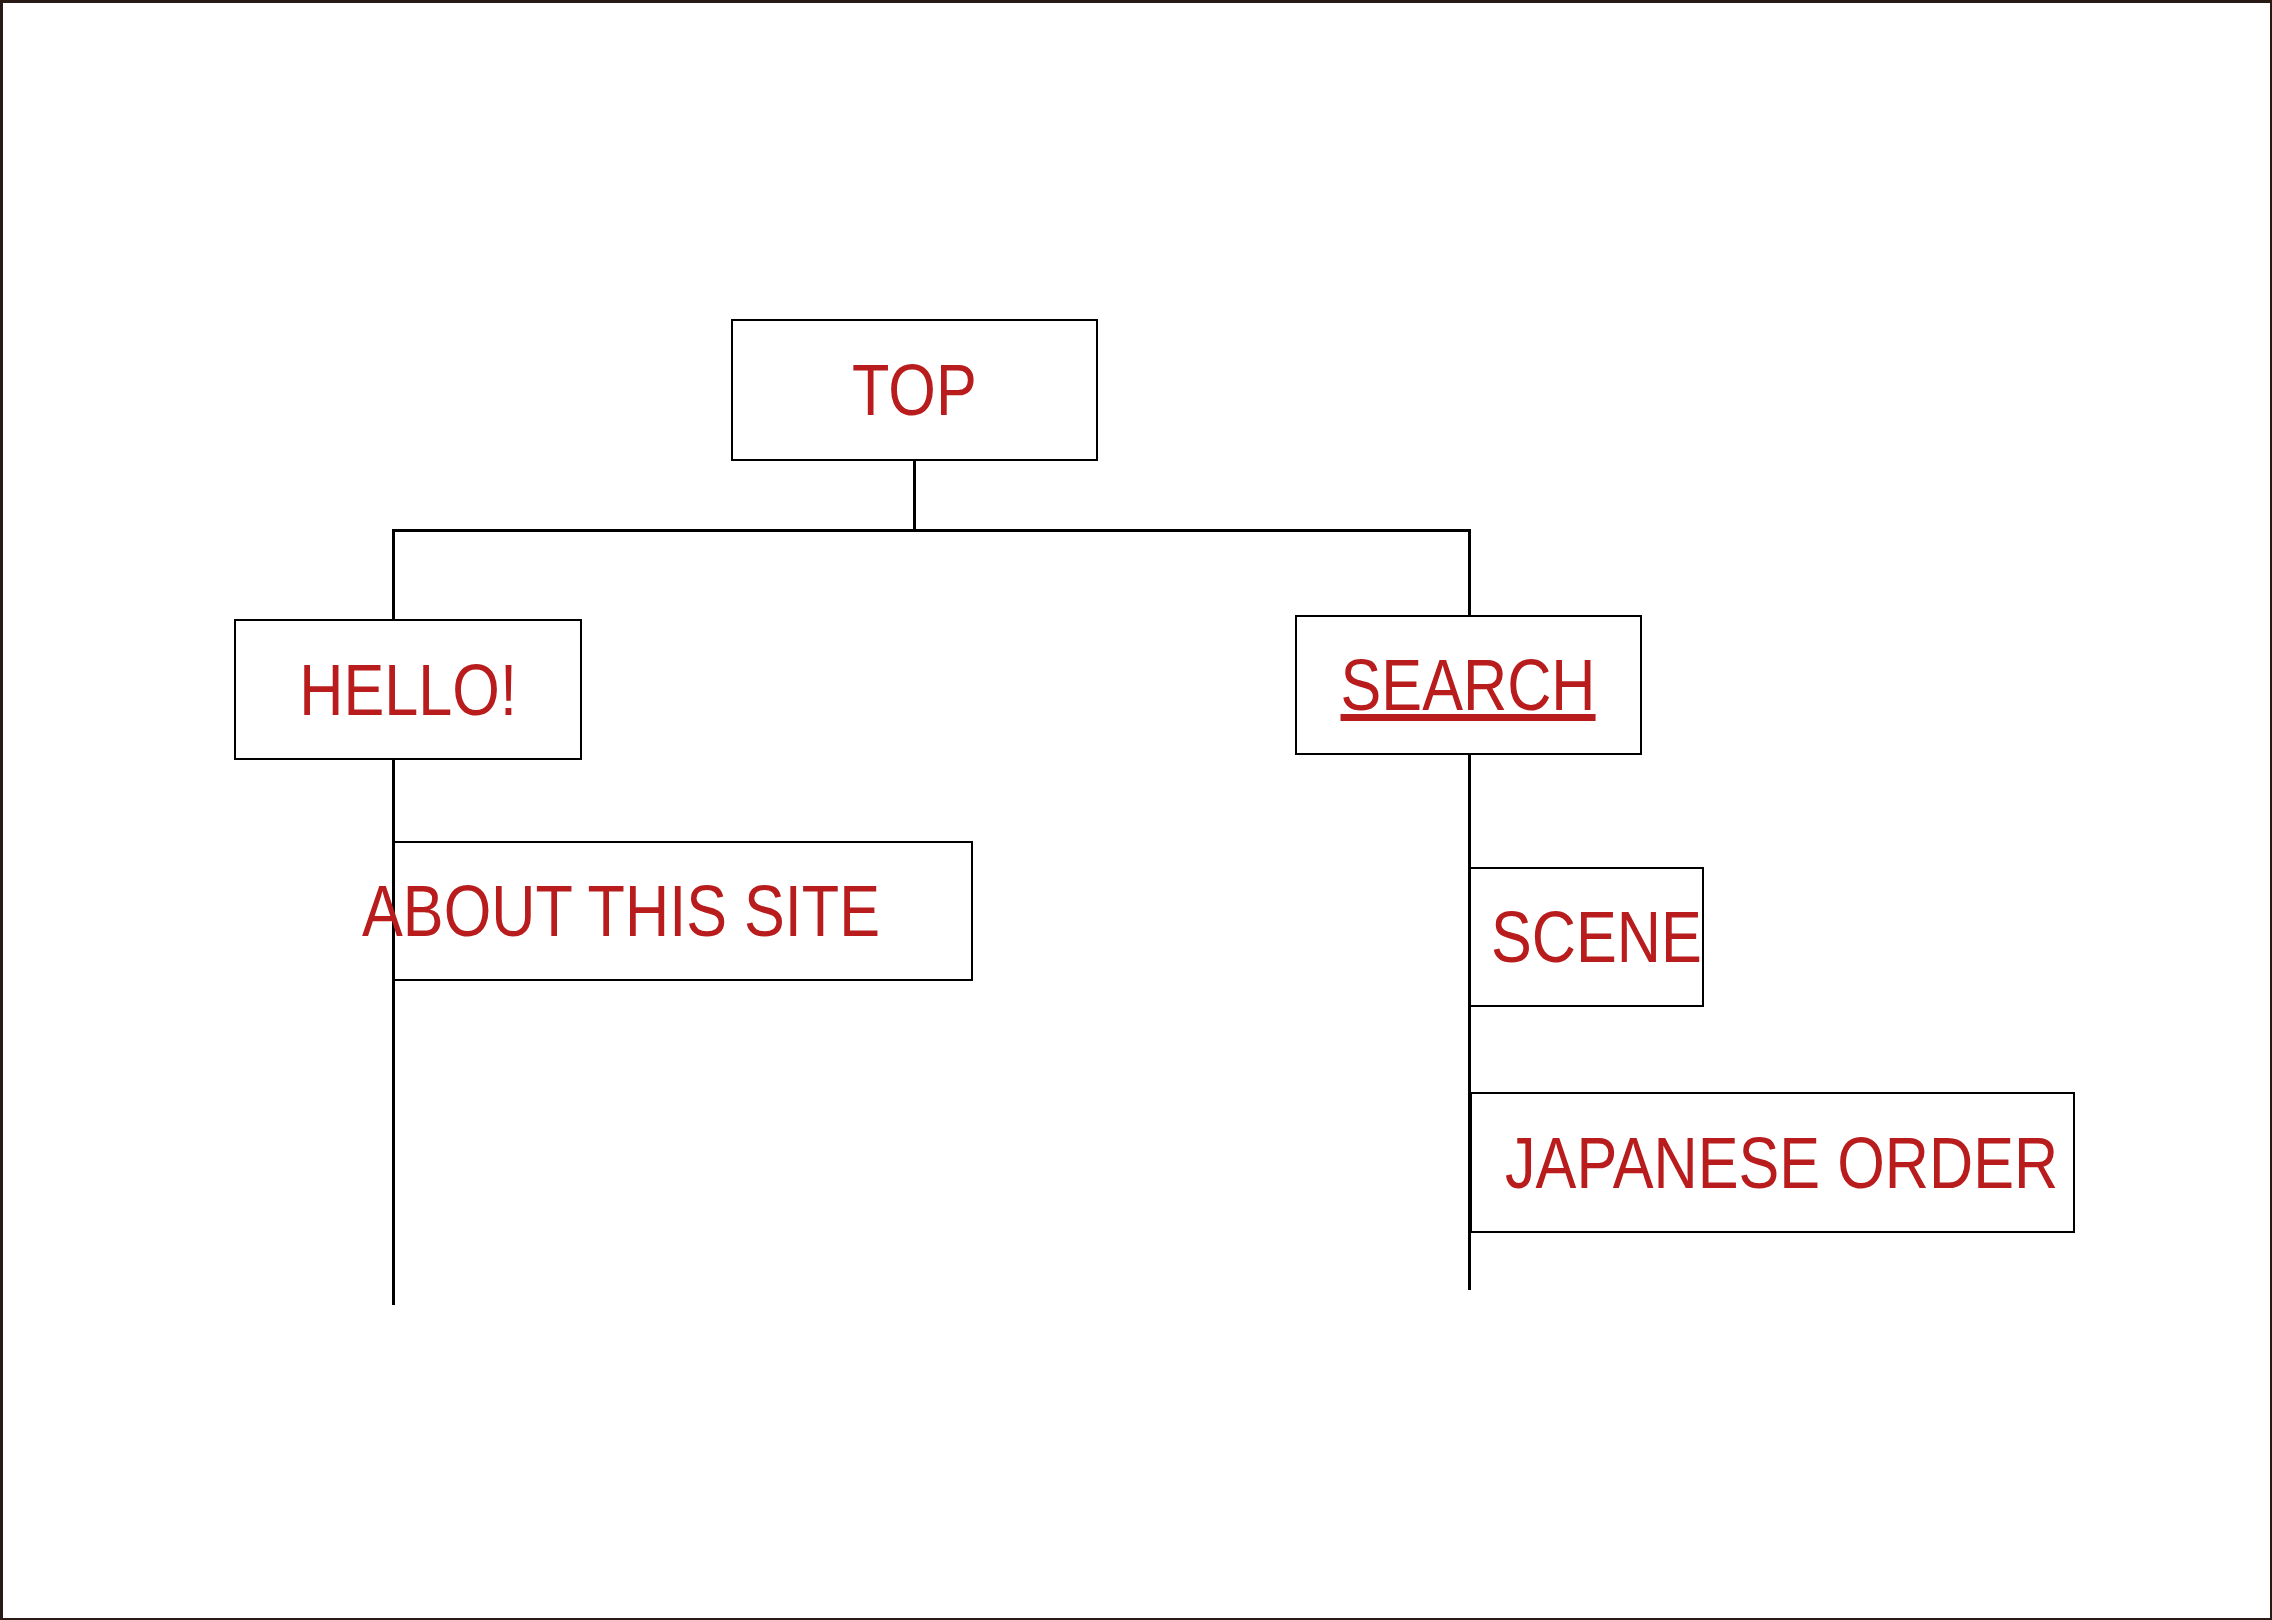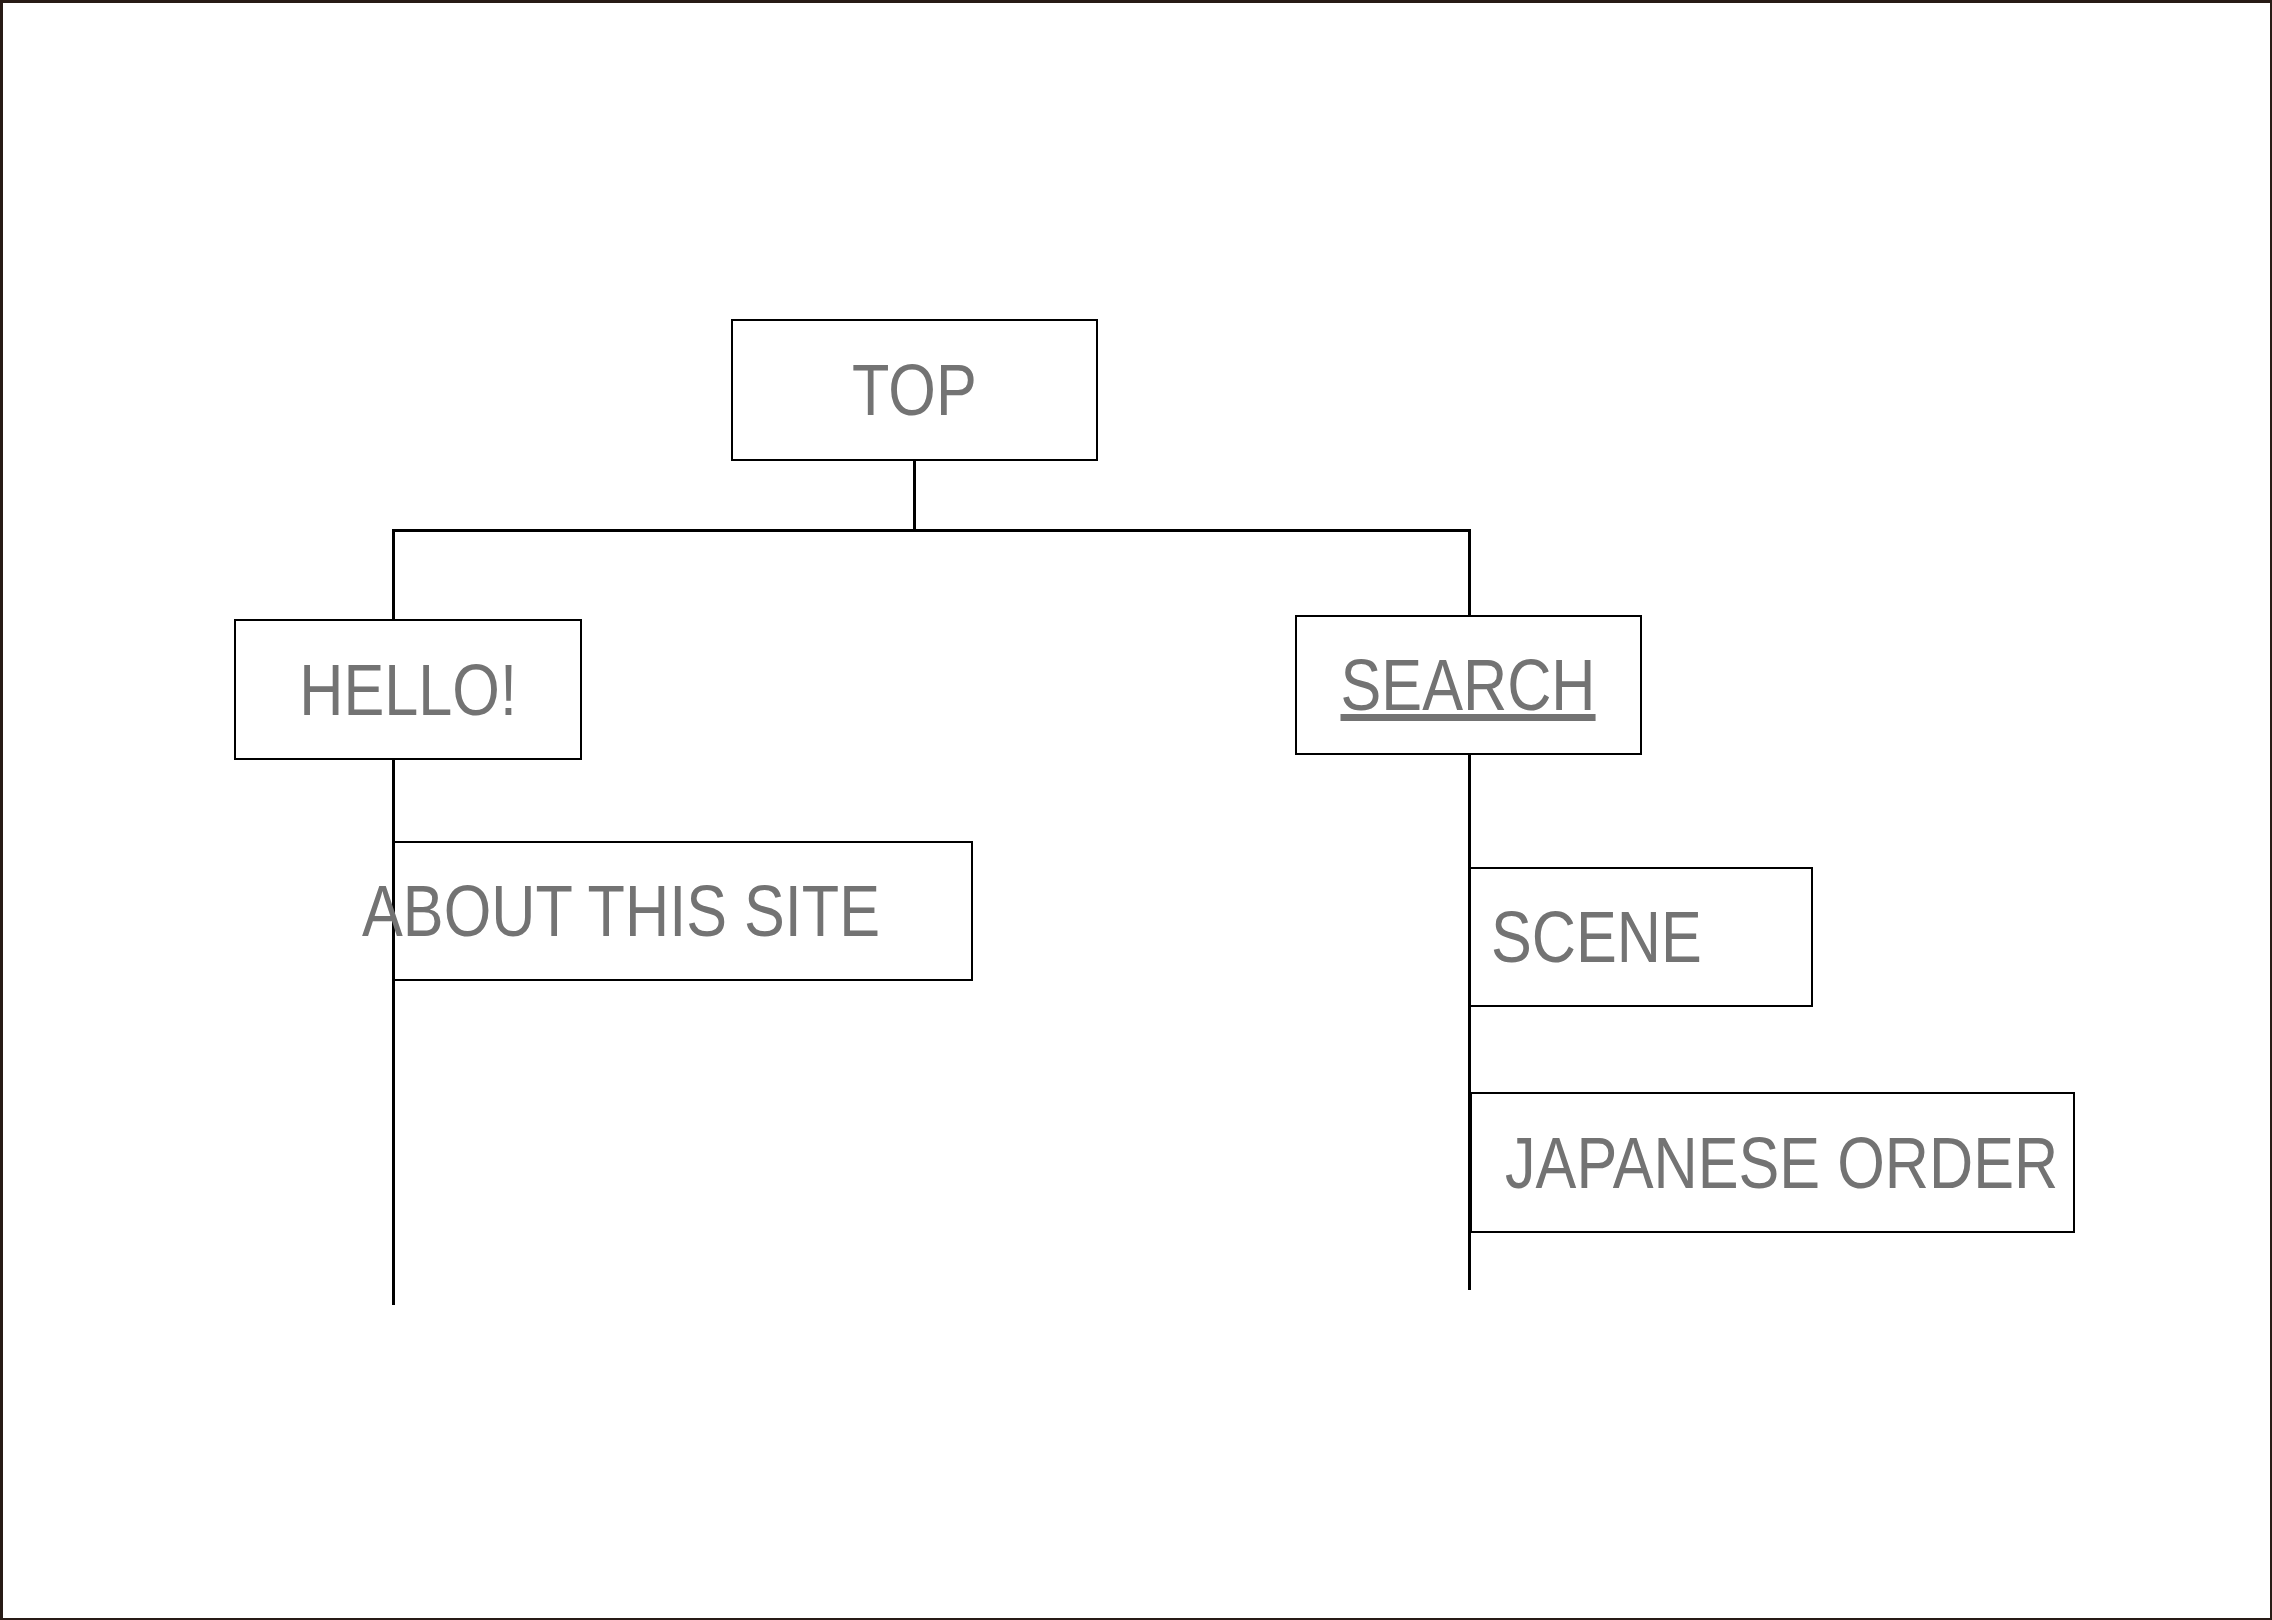--- a/index.html
+++ b/index.html
@@ -31,39 +31,39 @@
   
   .node {
     position: absolute;
     box-sizing: border-box;
     background: #ffffff;
     border: 2.5px solid #000000;
     display: flex;
     align-items: center;
     z-index: 2;
     font-size: 72px;
-    color: #737373;
+    color: #b91c1c;
     white-space: nowrap;
   }
   .node.centered { justify-content: center; }
   .node.leftpad  { justify-content: flex-start; padding-left: 33px; }
   .node .lbl {
     display: inline-block;
     transform: scaleX(0.85);
     letter-spacing: 0px;
   }
   .node.centered .lbl { transform-origin: 50% 50%; }
   .node.leftpad  .lbl { transform-origin: 0 50%; }
 
   #node-top            { left: 728px; top:  316px; width: 367px; height: 142px; }
   #node-hello          { left:  231px; top:  616px; width: 348px; height: 141px; text-align: center; }
   #node-search         { left: 1292px; top:  612px; width: 347px; height: 140px; text-decoration: underline; }
   #node-about-this-site{ left:  390px; top: 838px; width: 580px; height: 140px; justify-content: flex-end; }
   #node-how-to-use     { left:  390px; top: 1064px; width: 467px; height: 140px; }
-  #node-scene          { left: 1466px; top: 864px; width: 344px; height: 140px; padding-left: 20px; }
+  #node-scene          { left: 1466px; top: 864px; width: 235px; height: 140px; padding-left: 20px; }
   #node-japanese-order { left: 1467px; top: 1089px; width: 605px; height: 141px; }
 </style>
 </head>
 <body>
 
 <div id="frame">
 
   <div class="line" id="line-trunk"></div>
   <div class="line" id="line-horizontal"></div>
   <div class="line" id="line-left-branch"></div>

